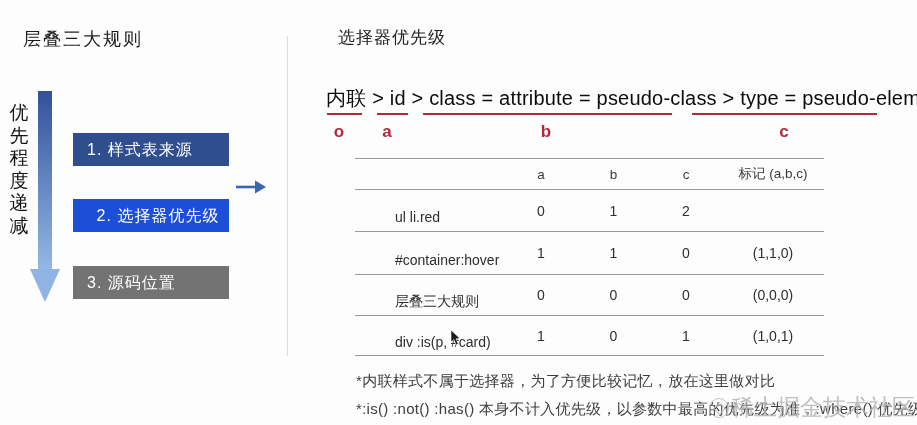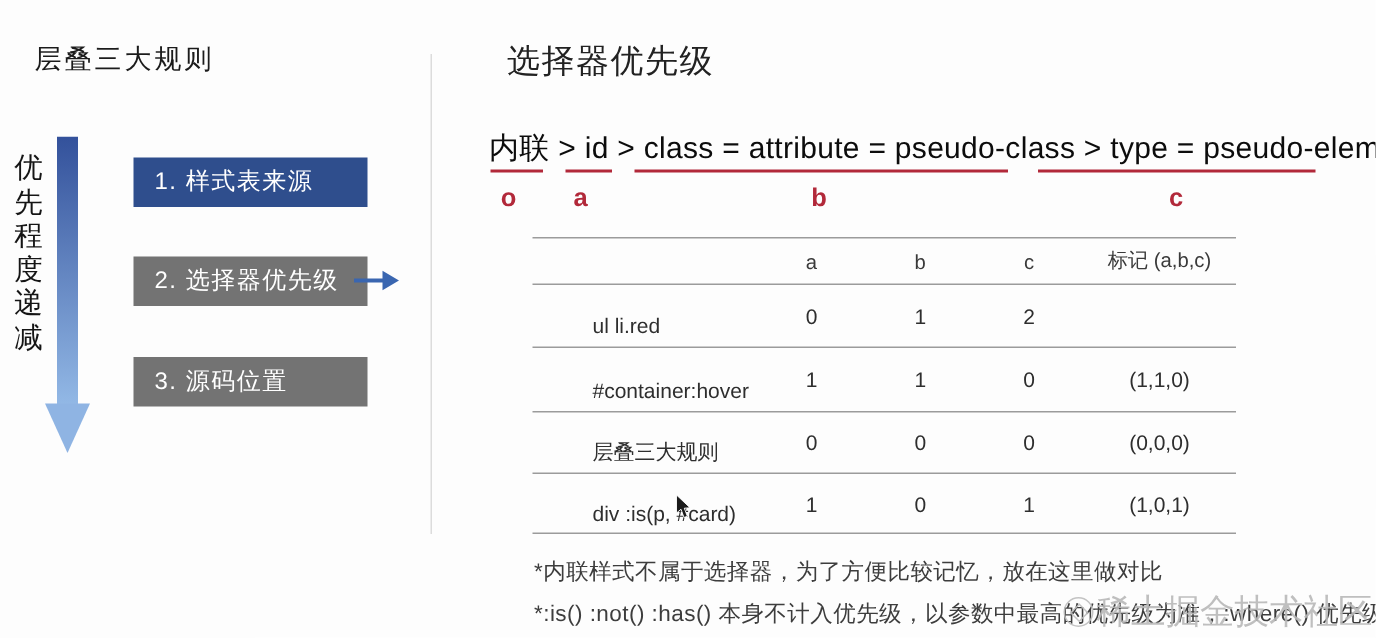--- a/index.html
+++ b/index.html
@@ -5,30 +5,30 @@
   * { margin:0; padding:0; box-sizing:border-box; }
   html,body { width:917px; height:425px; }
   body { font-family:"Liberation Sans", sans-serif; background:#ffffff; overflow:hidden; }
   .stage { position:relative; width:917px; height:425px; background:#fdfdfd;text-decoration:underline; }
 
   
   .left-title { position:absolute; left:23px; top:27px; font-size:18px; letter-spacing:2px; color:#1b1b1b; }
   .axis-chars { position:absolute; left:8px; top:103px; width:22px; display:flex; flex-direction:column; gap:3px;
                 font-size:19px; line-height:19.5px; color:#151515; text-align:center; }
   .down-arrow { position:absolute; left:28px; top:91px; }
-  .flow-box { position:absolute; left:89px; width:156px; height:33px; line-height:33px;
-              padding-left:14px; color:#fff; font-size:16px; letter-spacing:1px; }
+  .flow-box { position:absolute; left:73px; width:156px; height:33px; line-height:33px;
+              padding-left:14px; color:#fff; font-size:16px; letter-spacing:1px;margin-top:28px; }
   .box-1 { top:105px; background:#2f4e8d; }
-  .box-2 { top:171px; background:#737373; }
+  .box-2 { top:171px; background:#1d4ed8;text-align:center; }
   .box-3 { top:238px; background:#737373; }
   .side-arrow { position:absolute; left:236px; top:179px; }
   .divider { position:absolute; left:287px; top:36px; width:1px; height:320px; background:#dcdcdc; }
 
   
-  .right-title { position:absolute; left:338px; top:26px; font-size:22px; letter-spacing:1px; color:#222; }
+  .right-title { position:absolute; left:338px; top:26px; font-size:17px; letter-spacing:1px; color:#222; }
   .formula { position:absolute; left:326px; top:85px; font-size:20px; color:#0c0c0c; letter-spacing:0.2px; white-space:nowrap; }
   .u-line { position:absolute; height:2px; top:113px; }
   .u-o { left:327px; width:35px; }
   .u-a { left:377px; width:31px; }
   .u-b { left:423px; width:249px; }
   .u-c { left:692px; width:185px; }
   .u-letter { position:absolute; top:122px; font-size:17px; font-weight:bold; transform:translateX(-50%); }
   .l-o { left:339px; } .l-a { left:387px; } .l-b { left:546px; } .l-c { left:784px; }
 
   

